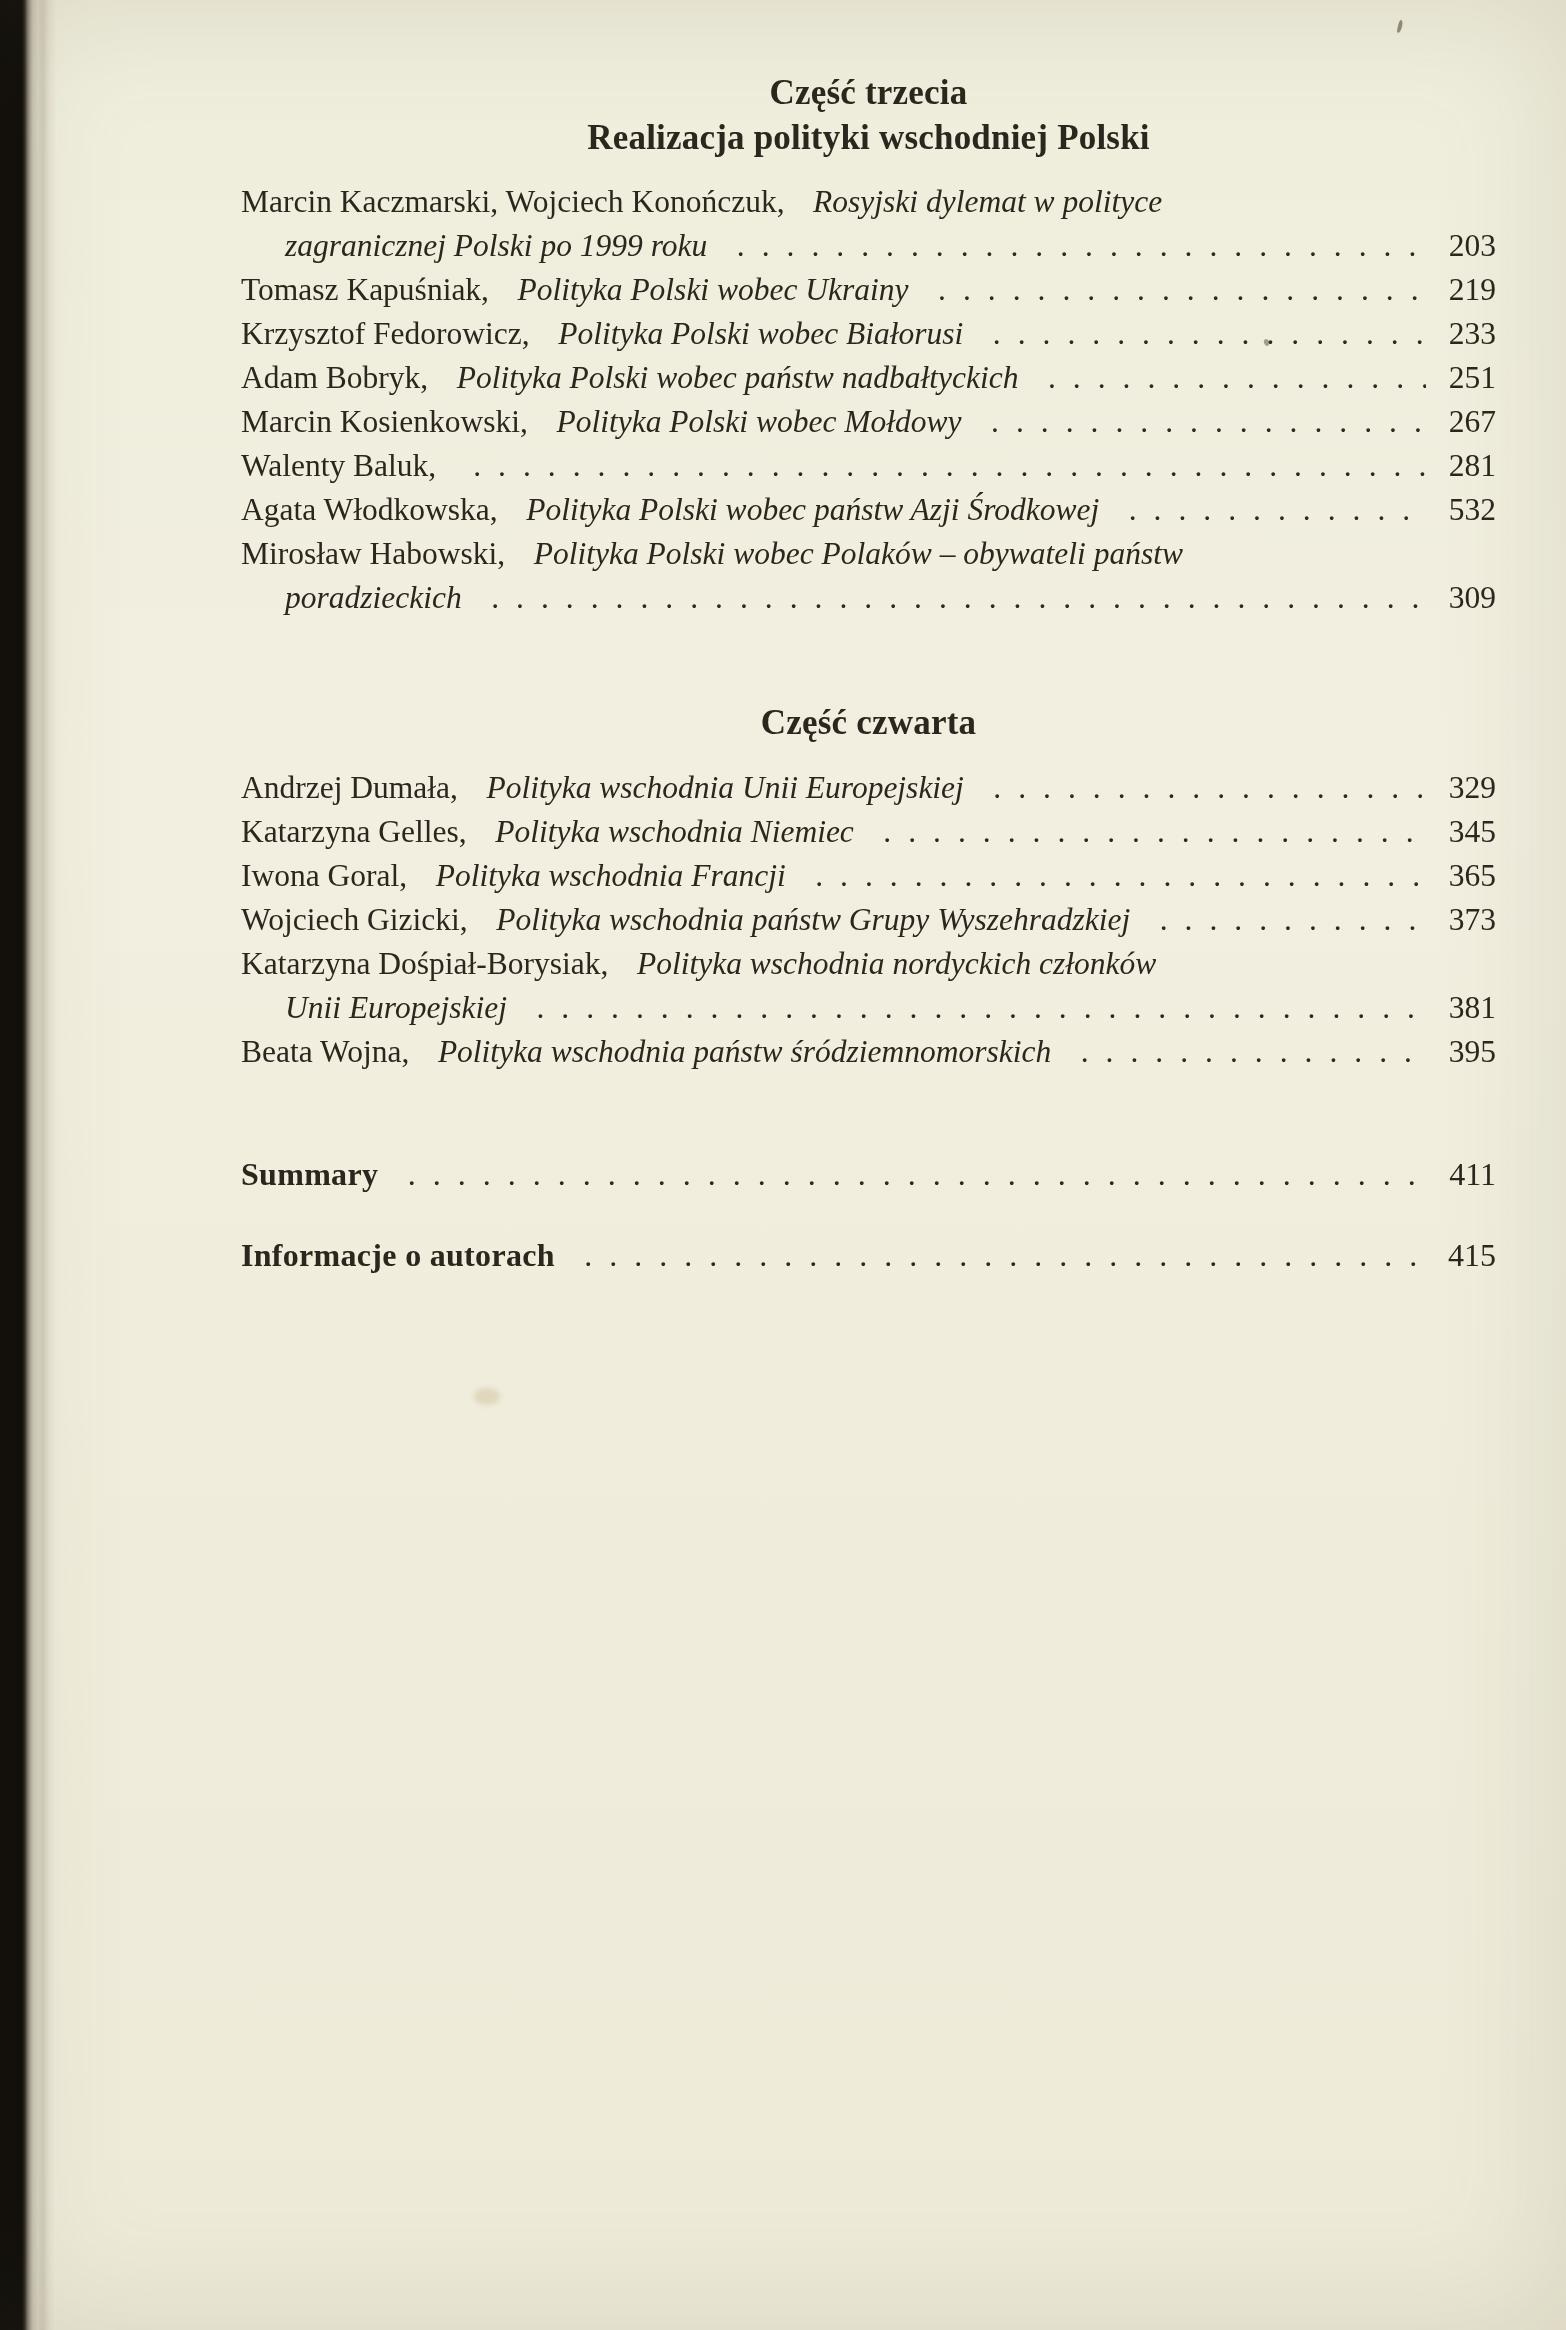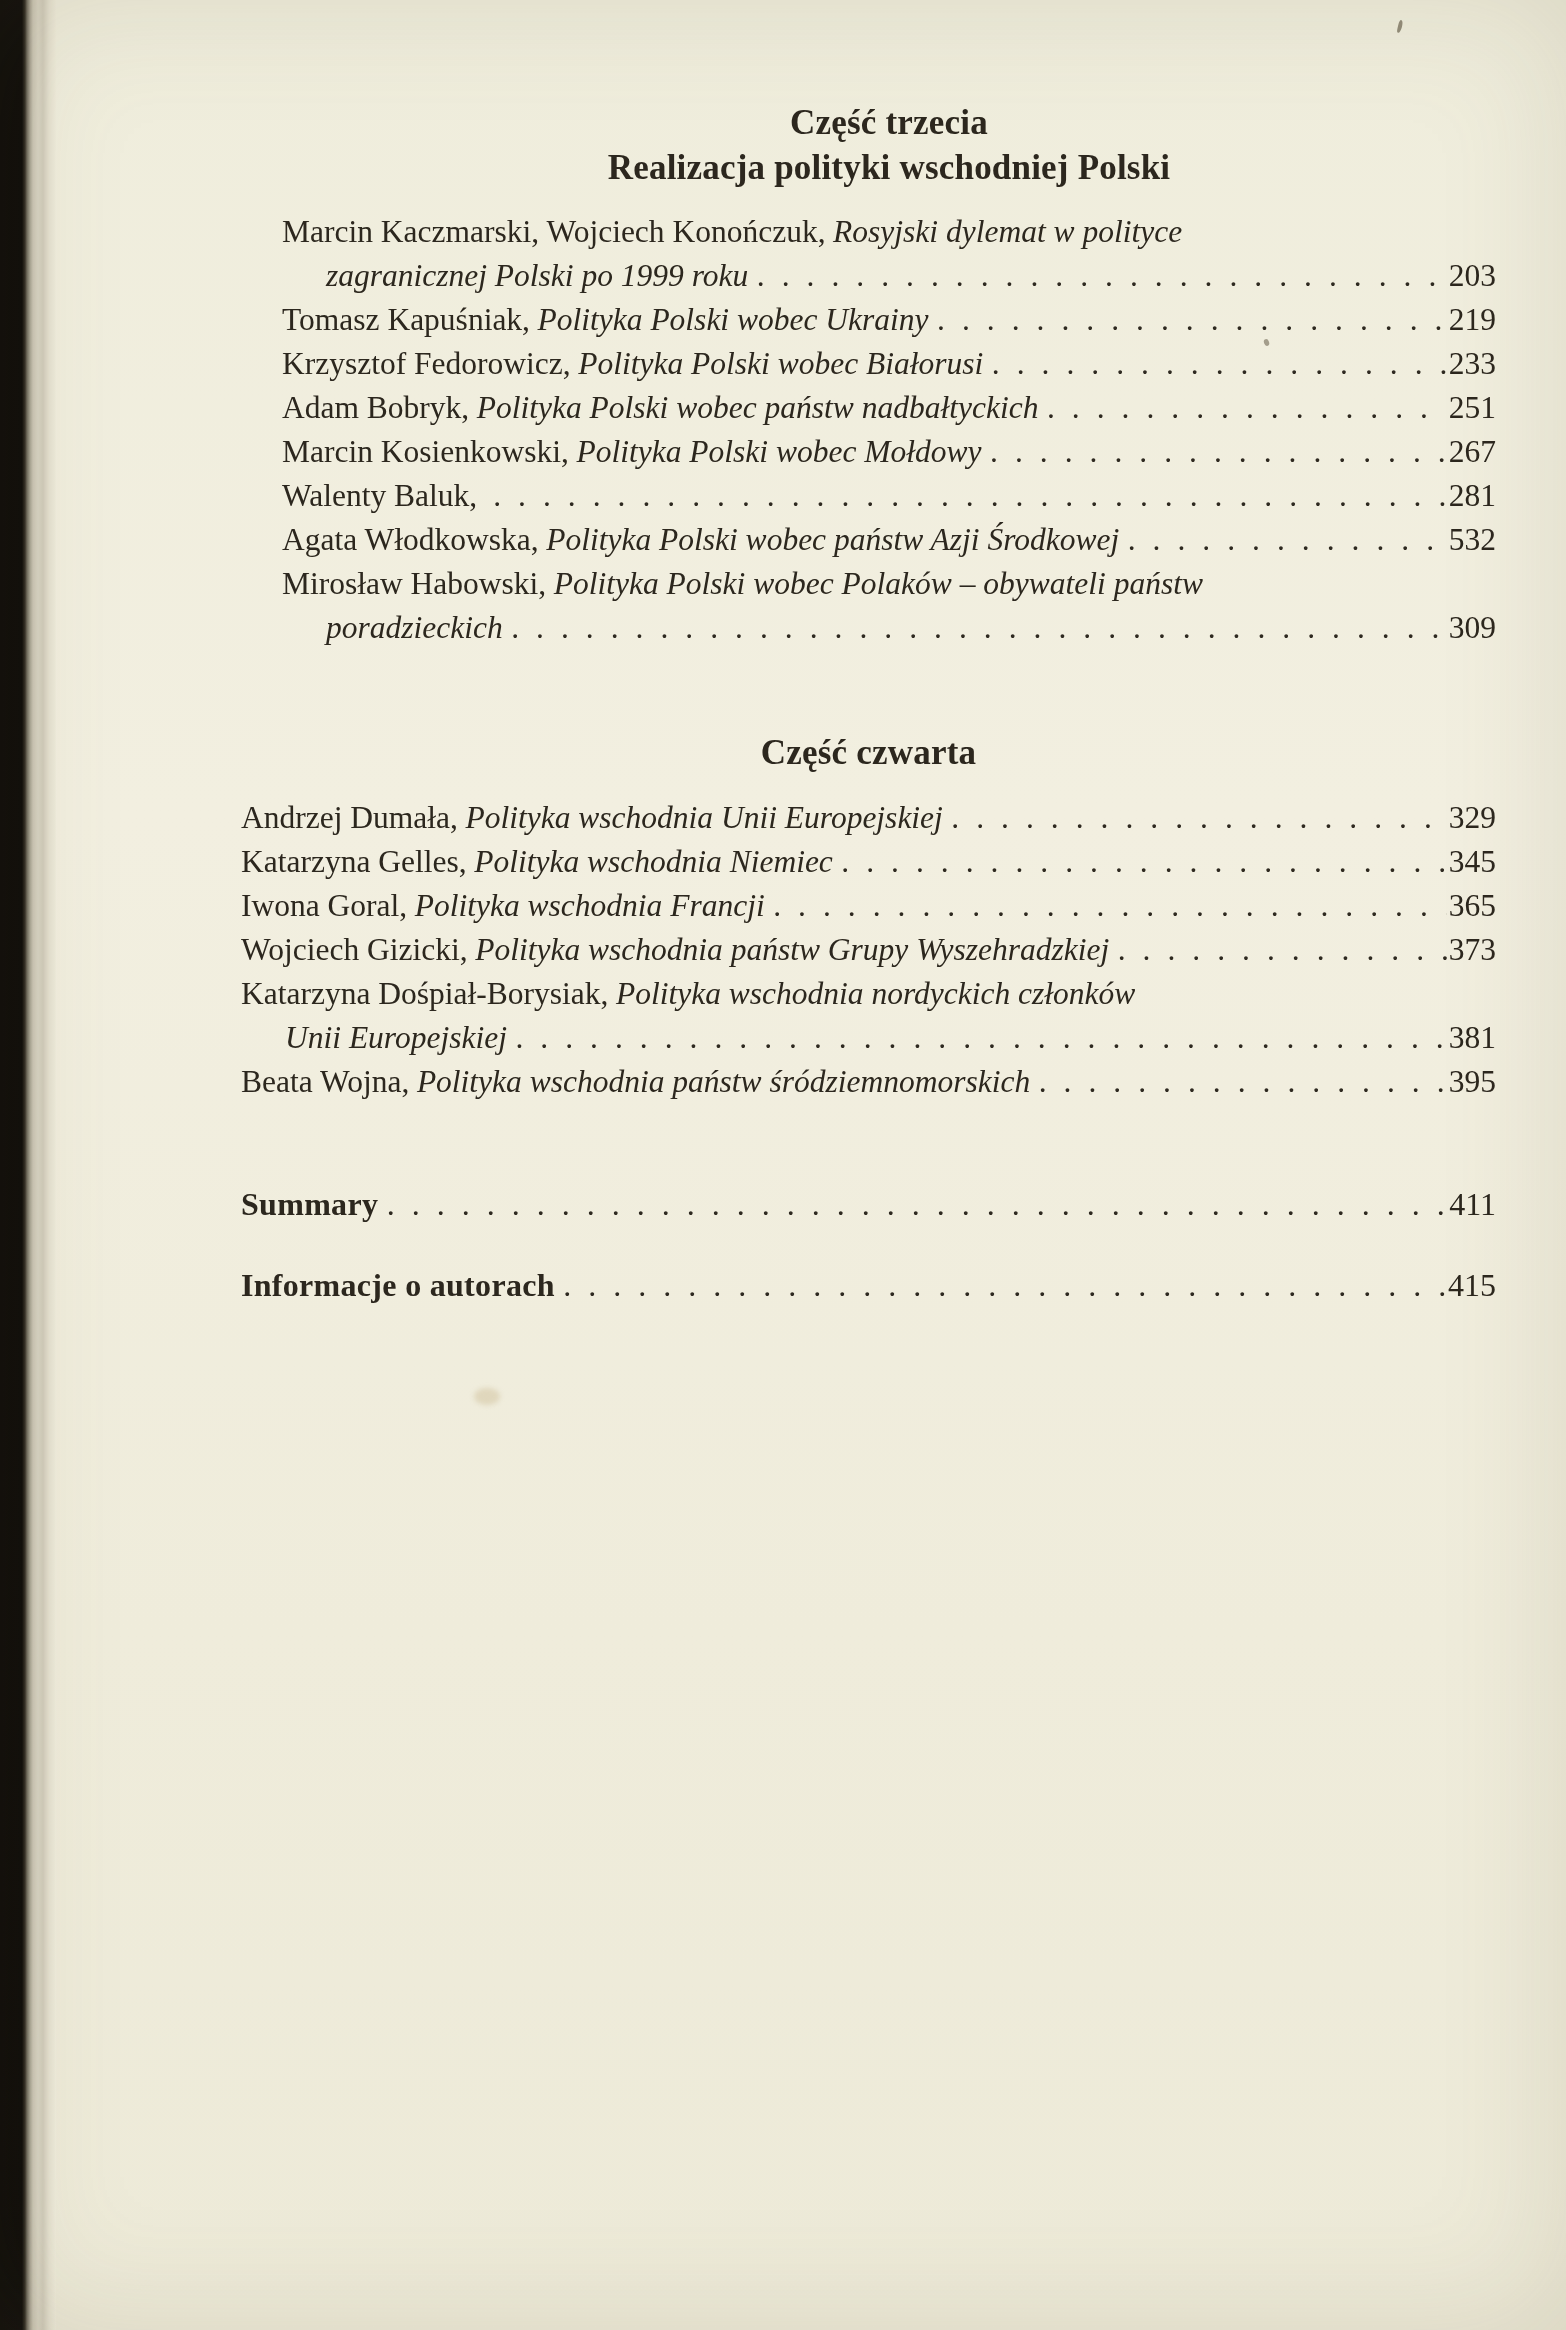--- a/index.html
+++ b/index.html
@@ -39,29 +39,30 @@
     top: 0;
   }
   .part-head {
     font-weight: bold;
     font-size: 35px;
     line-height: 45px;
     text-align: center;
     letter-spacing: 0.2px;
   }
   .head-line { display: block; }
-  .sec1 { padding-top: 100px; margin-left: 41px; }
+  .sec1 { padding-top: 70px; }
   .sec2 { margin-top: 80px; }
   .entries { margin-top: 20.4px; }
   .entry-line {
     display: flex;
     align-items: center;
     font-size: 31.5px;
     line-height: 44px;
     white-space: nowrap;
+    gap: 21px;
   }
   .entry-line.cont { padding-left: 44px; }
   .authors { margin-right: 0.24em; }
   .title { font-style: italic; }
   .leader {
     flex: 1 1 auto;
     min-width: 20.4px;
     overflow: hidden;
     margin-left: 8.5px;
     letter-spacing: 17px;

